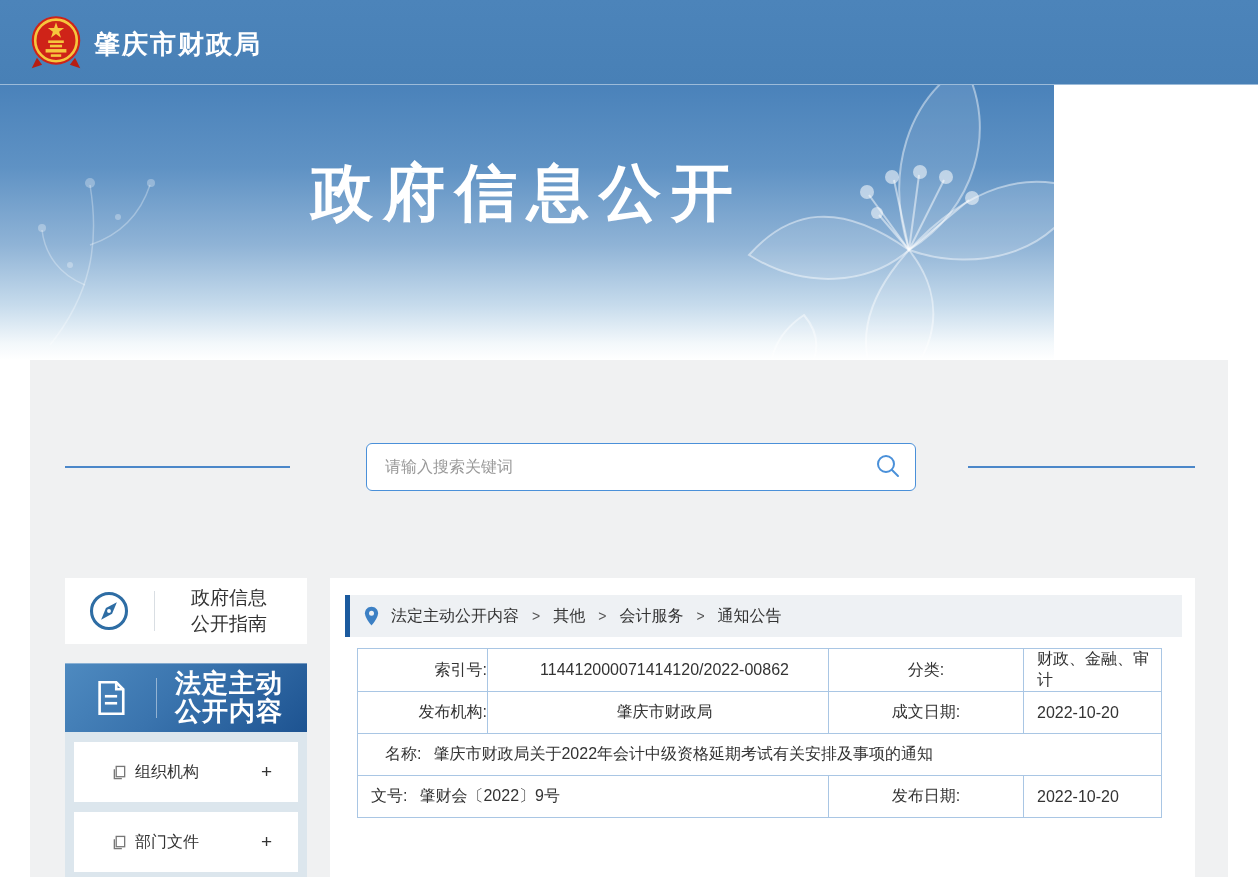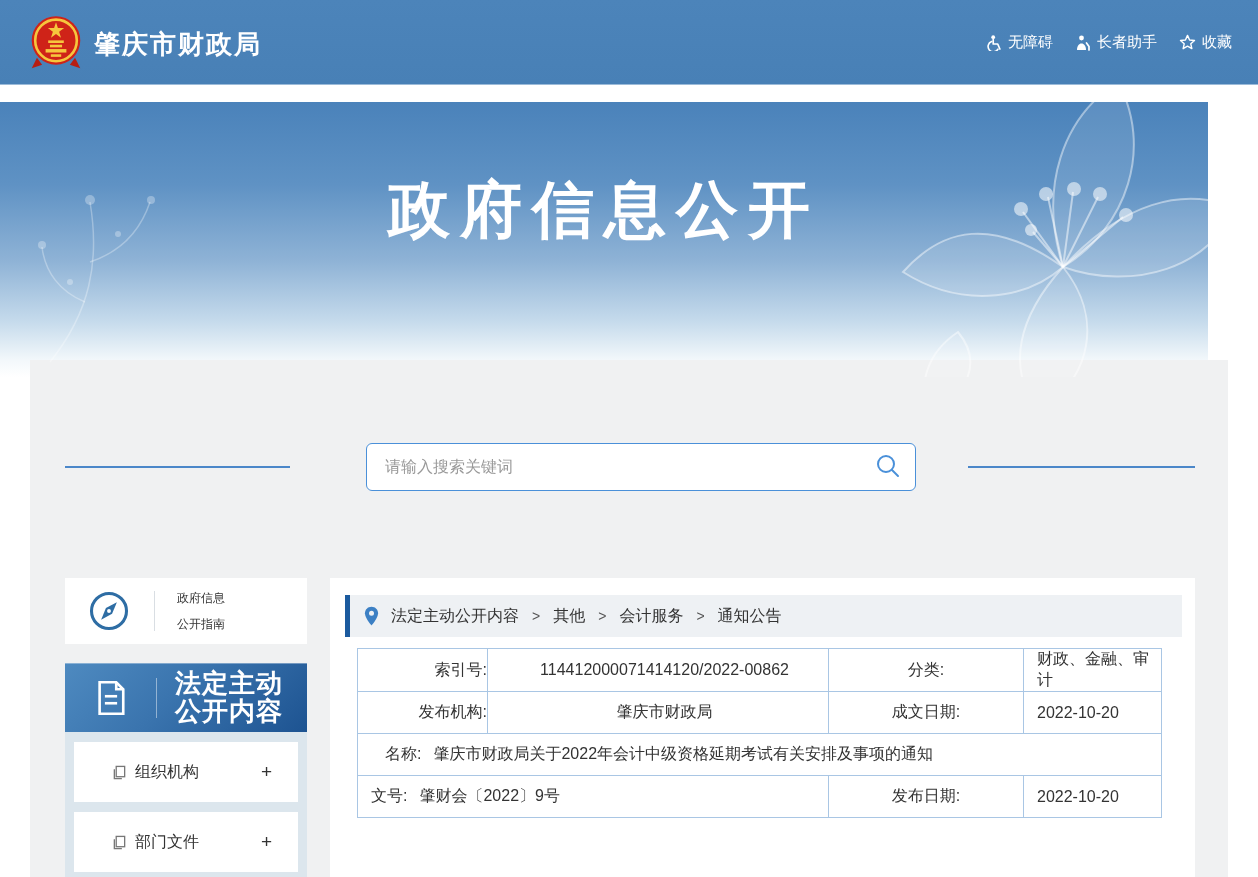--- a/index.html
+++ b/index.html
@@ -10,21 +10,21 @@
   #header { position:absolute; left:0; top:0; width:1258px; height:85px;
             background:linear-gradient(180deg,#4c84ba 0%,#4880b6 100%);
             border-bottom:1px solid rgba(255,255,255,.45); z-index:5; }
   .logo { position:absolute; left:30px; top:14px; width:52px; height:58px; cursor:pointer; }
   .site-title { position:absolute; left:94px; top:27px; color:#fff; font-size:26px; font-weight:bold; letter-spacing:2px; }
   .utils { position:absolute; right:26px; top:0; height:85px; display:flex; align-items:center; gap:22px; }
   .util-item { display:flex; align-items:center; gap:6px; color:#fff; font-size:15px; cursor:pointer; }
   .util-item svg { display:block; }
 
   
-  #banner { position:absolute; left:0; top:102px; width:1208px; height:275px;
+  #banner { position:absolute; left:0; top:85px; width:1054px; height:275px;
             background:linear-gradient(180deg,#4a82ba 0%,#5f92c4 30%,#8fb3d6 58%,#c6dbec 80%,#f3f8fb 94%,#ffffff 100%);
             overflow:hidden; }
   .banner-title { position:relative; z-index:2; text-align:center; padding-top:66px;
                   font-size:62px; font-weight:900; color:#ffffff; letter-spacing:10px; }
   .flower-right { position:absolute; right:-20px; top:0; z-index:1; }
   .flower-left  { position:absolute; left:30px; top:40px; z-index:1; }
 
   
   #panel { position:absolute; left:30px; top:360px; width:1198px; height:517px; background:#f0f1f2; }
 
@@ -37,21 +37,21 @@
   .search-btn { position:absolute; right:14px; top:10px; width:28px; height:28px; background:none; border:none; cursor:pointer; }
   .deco-line { position:absolute; top:106px; height:2px; background:#4b87c9; }
   .deco-line.left  { left:35px;  width:225px; }
   .deco-line.right { left:938px; width:227px; }
 
   
   .side-card { position:absolute; left:35px; width:242px; display:flex; align-items:center; }
   .guide-card { top:218px; height:66px; background:#ffffff; cursor:pointer; }
   .guide-card .card-icon { margin-left:23px; }
   .card-divider { width:1px; height:40px; background:#d9dee3; margin:0 0 0 24px; }
-  .guide-text { margin-left:22px; font-size:12px; color:#333; line-height:26px; }
+  .guide-text { margin-left:36px; font-size:19px; color:#333; line-height:26px; }
   .active-card { top:303px; height:70px; cursor:pointer;
                  background:linear-gradient(135deg,#4e8ac0 0%,#3a74ae 45%,#1d5391 100%);
                  box-shadow:inset 0 1px 0 rgba(255,255,255,.35); }
   .active-card .card-icon { margin-left:25px; }
   .active-card .card-divider { background:rgba(255,255,255,.45); }
   .active-text { margin-left:18px; font-size:26px; color:#fff; font-weight:bold; line-height:28px; letter-spacing:1px;font-family:Liberation Serif, serif; }
 
   .side-subpanel { position:absolute; left:35px; top:372px; width:242px; height:145px;
                    background:#dce6ed; padding:10px 9px; overflow:hidden; }
   .menu-row { height:60px; background:#ffffff; margin-bottom:10px; display:flex; align-items:center;
@@ -90,44 +90,20 @@
       <path d="M52 50 L58 62 L46 58 Z" fill="#b71d12"></path>
       <circle cx="30" cy="30" r="28" fill="#cf2318"></circle>
       <circle cx="30" cy="30" r="24" fill="none" stroke="#f6c63d" stroke-width="3"></circle>
       <path d="M30 9 l2.2 6.8 h7.2 l-5.8 4.2 2.2 6.8 -5.8-4.2 -5.8 4.2 2.2-6.8 -5.8-4.2 h7.2 Z" fill="#f6c63d"></path>
       <rect x="21" y="30" width="18" height="3" fill="#f6c63d"></rect>
       <rect x="23" y="35" width="14" height="3" fill="#f6c63d"></rect>
       <rect x="18" y="40" width="24" height="4" fill="#f6c63d"></rect>
       <rect x="24" y="46" width="12" height="3" fill="#f6c63d"></rect>
     </svg>
     <div class="site-title">肇庆市财政局</div>
-    <div class="utils">
-      <div class="util-item">
-        <svg width="16" height="16" viewBox="0 0 16 16">
-          <circle cx="7.2" cy="2.2" r="1.9" fill="#fff"></circle>
-          <path d="M7.2 4.5 v4.5 h4.5 l2.2 5" stroke="#fff" stroke-width="1.7" fill="none" stroke-linecap="round" stroke-linejoin="round"></path>
-          <path d="M5.6 6.5 a5.3 5.3 0 1 0 6.4 7.6" stroke="#fff" stroke-width="1.6" fill="none" stroke-linecap="round"></path>
-        </svg>
-        <span>无障碍</span>
-      </div>
-      <div class="util-item">
-        <svg width="16" height="16" viewBox="0 0 16 16">
-          <circle cx="6.5" cy="3" r="2.4" fill="#fff"></circle>
-          <path d="M2 15 c0-4 2-6.5 4.5-6.5 S11 11 11 15 Z" fill="#fff"></path>
-          <path d="M11.5 8 l2.5 3.5 v3.5" stroke="#fff" stroke-width="1.7" fill="none" stroke-linecap="round"></path>
-        </svg>
-        <span>长者助手</span>
-      </div>
-      <div class="util-item">
-        <svg width="17" height="17" viewBox="0 0 18 18">
-          <path d="M9 1.5 l2.2 4.8 5.2 .6 -3.9 3.5 1.1 5.1 -4.6-2.6 -4.6 2.6 1.1-5.1 -3.9-3.5 5.2-.6 Z" fill="none" stroke="#fff" stroke-width="1.5" stroke-linejoin="round"></path>
-        </svg>
-        <span>收藏</span>
-      </div>
-    </div>
   </div>
 
   <div id="banner">
     <svg class="flower-right" width="330" height="275" viewBox="0 0 330 275">
       <g stroke="rgba(255,255,255,0.45)" stroke-width="2" fill="rgba(255,255,255,0.10)">
         <path d="M165 165 C 95 115 45 125 5 170 C 60 205 125 200 165 165 Z"></path>
         <path d="M165 165 C 140 85 165 15 220 -20 C 255 45 230 125 165 165 Z"></path>
         <path d="M165 165 C 225 100 285 85 335 105 C 315 165 235 190 165 165 Z"></path>
         <path d="M165 165 C 120 215 108 265 140 310 C 195 275 205 215 165 165 Z"></path>
         <path d="M60 230 C 30 250 20 280 30 310 C 70 295 85 260 60 230 Z"></path>

